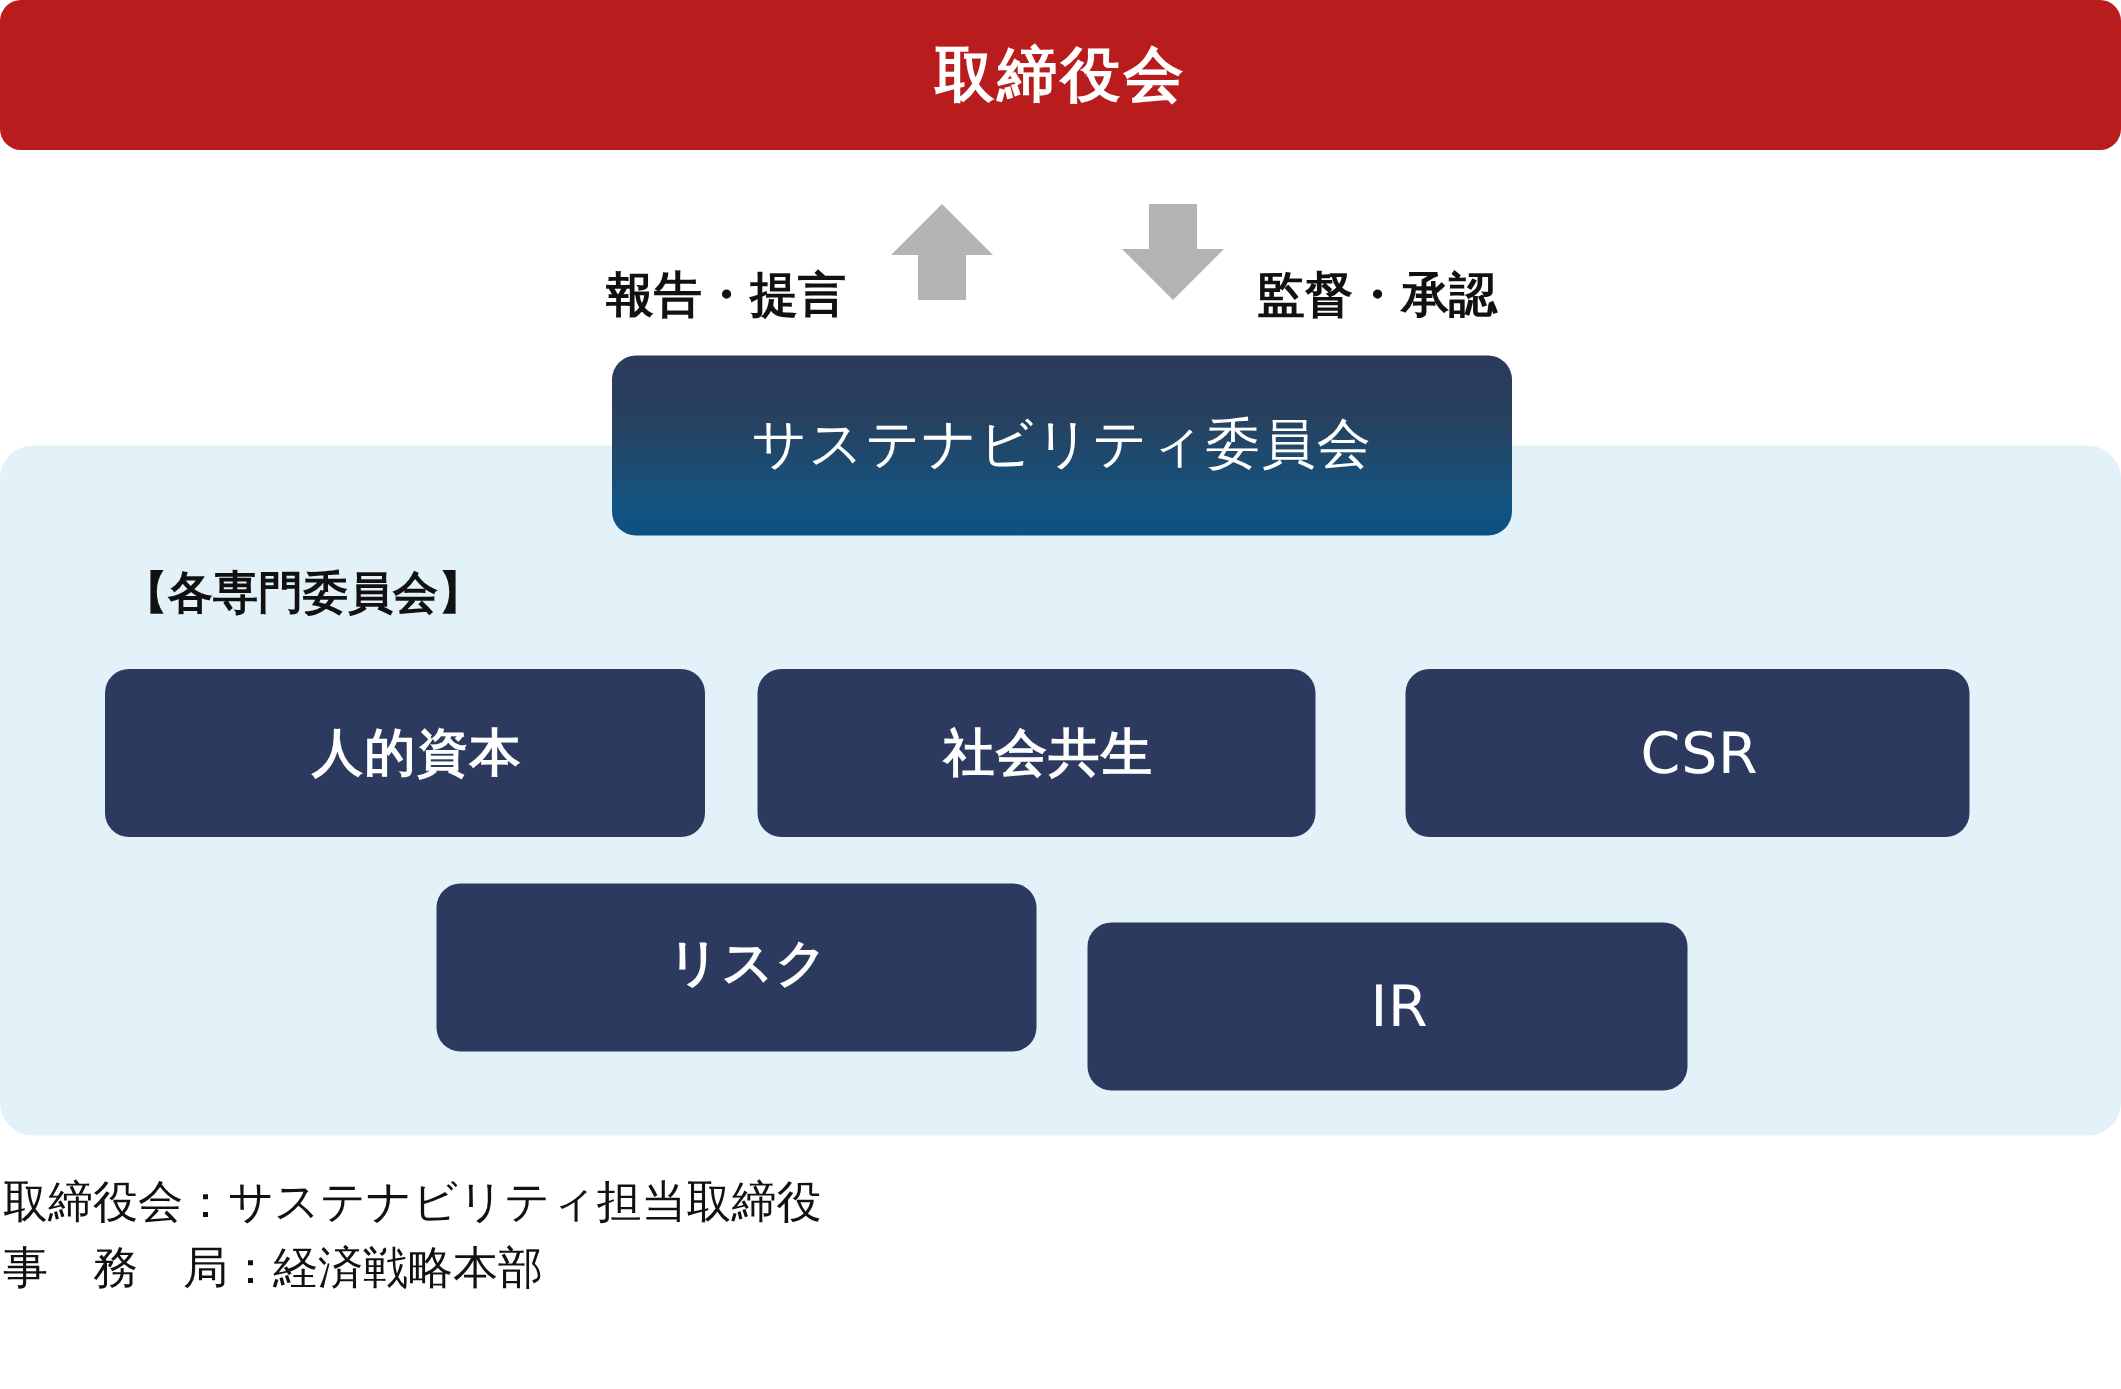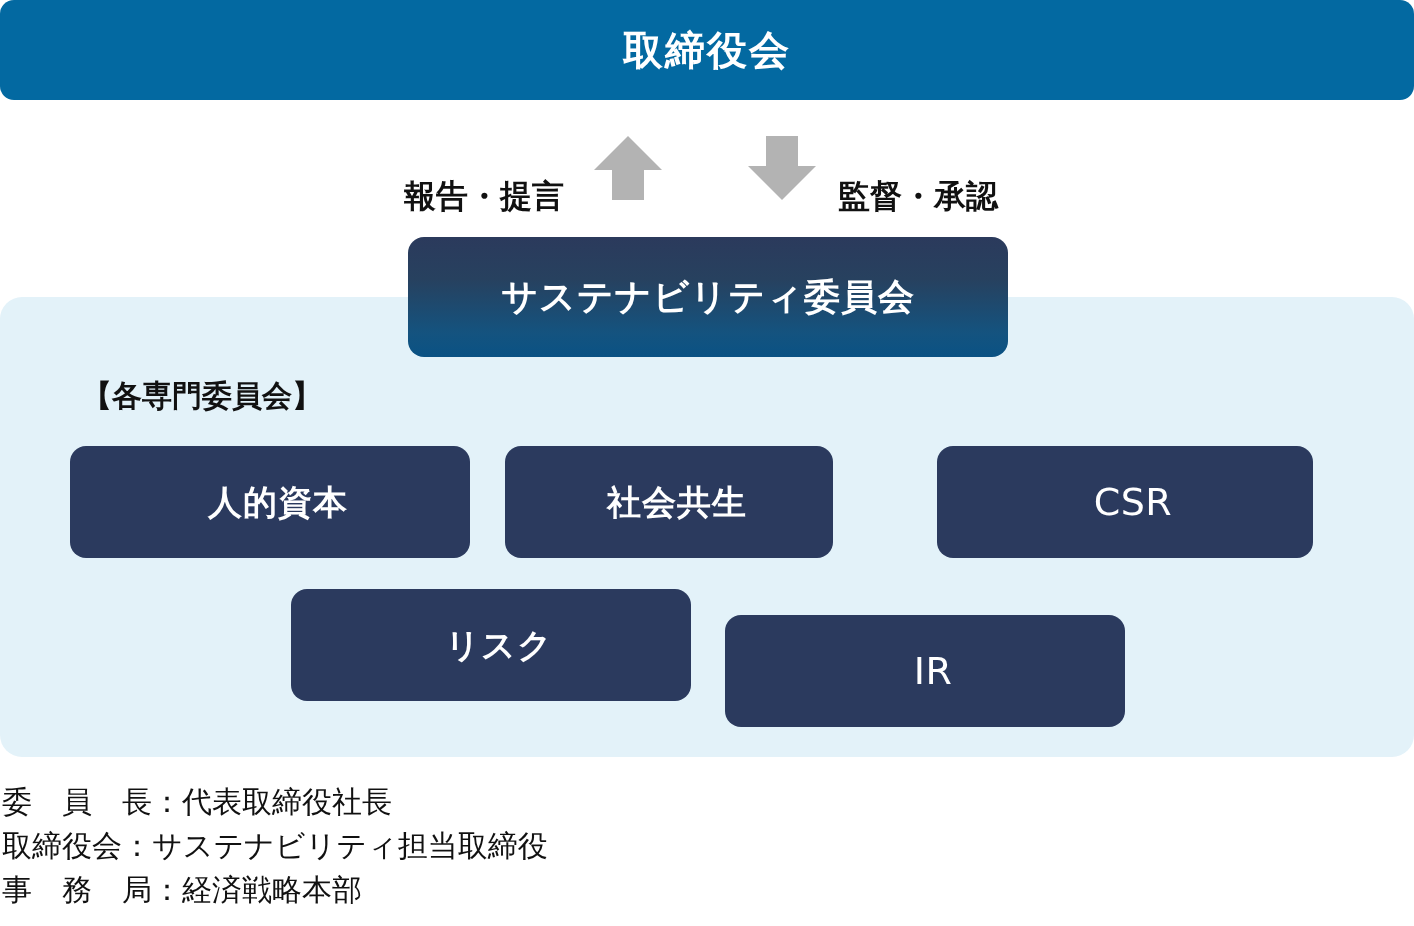--- a/index.html
+++ b/index.html
@@ -19,21 +19,21 @@
     background: #ffffff;
   }
 
   
   .board-bar {
     position: absolute;
     left: 0;
     top: 0;
     width: 1414px;
     height: 100px;
-    background: #0369a1;
+    background: #b91c1c;
     border-radius: 14px;
     display: flex;
     align-items: center;
     justify-content: center;
   }
   .board-bar-label {
     color: #ffffff;
     font-size: 40px;
     font-weight: bold;
     letter-spacing: 2px;
@@ -91,21 +91,21 @@
     height: 120px;
     border-radius: 16px;
     background: linear-gradient(to bottom, #2b3a5c 0%, #27415f 35%, #14537f 80%, #0a5284 100%);
     display: flex;
     align-items: center;
     justify-content: center;
   }
   .sustainability-label {
     color: #ffffff;
     font-size: 36px;
-    font-weight: bold;
+    font-weight: normal;
     letter-spacing: 1px;
     line-height: 1;
     white-space: nowrap;
   }
 
   
   .sub-heading {
     position: absolute;
     left: 60px;
     top: 381px;
@@ -132,24 +132,24 @@
     font-weight: bold;
     letter-spacing: 1px;
     line-height: 1;
     white-space: nowrap;
     margin-left: 16px;
   }
   .cbox-label.latin { font-weight: normal; font-size: 38px; letter-spacing: 0.5px; }
 
   
   .cbox.r1a { left: 70px;  top: 446px; width: 400px; }
-  .cbox.r1b { left: 505px; top: 446px; width: 328px; }
+  .cbox.r1b { left: 505px; top: 446px; width: 372px; }
   .cbox.r1c { left: 937px; top: 446px; width: 376px; }
   
-  .cbox.r2a { left: 291px; top: 589px; width: 400px; }
+  .cbox.r2a { left: 291px; top: 589px; width: 400px; font-family: Liberation Mono, monospace; }
   .cbox.r2b { left: 725px; top: 615px; width: 400px; }
 
   
   .footer {
     position: absolute;
     left: 0;
     top: 780px;
     width: 1414px;
   }
   .footer-line {
@@ -210,18 +210,17 @@
 
   <div class="cbox r2a">
     <span class="cbox-label">リスク</span>
   </div>
 
   <div class="cbox r2b">
     <span class="cbox-label latin">IR</span>
   </div>
 
   <div class="footer">
-    <div class="footer-line">委　員　長：代表取締役社長</div>
     <div class="footer-line">取締役会：サステナビリティ担当取締役</div>
     <div class="footer-line">事　務　局：経済戦略本部</div>
   </div>
 
 </div>
 
 </body></html>

